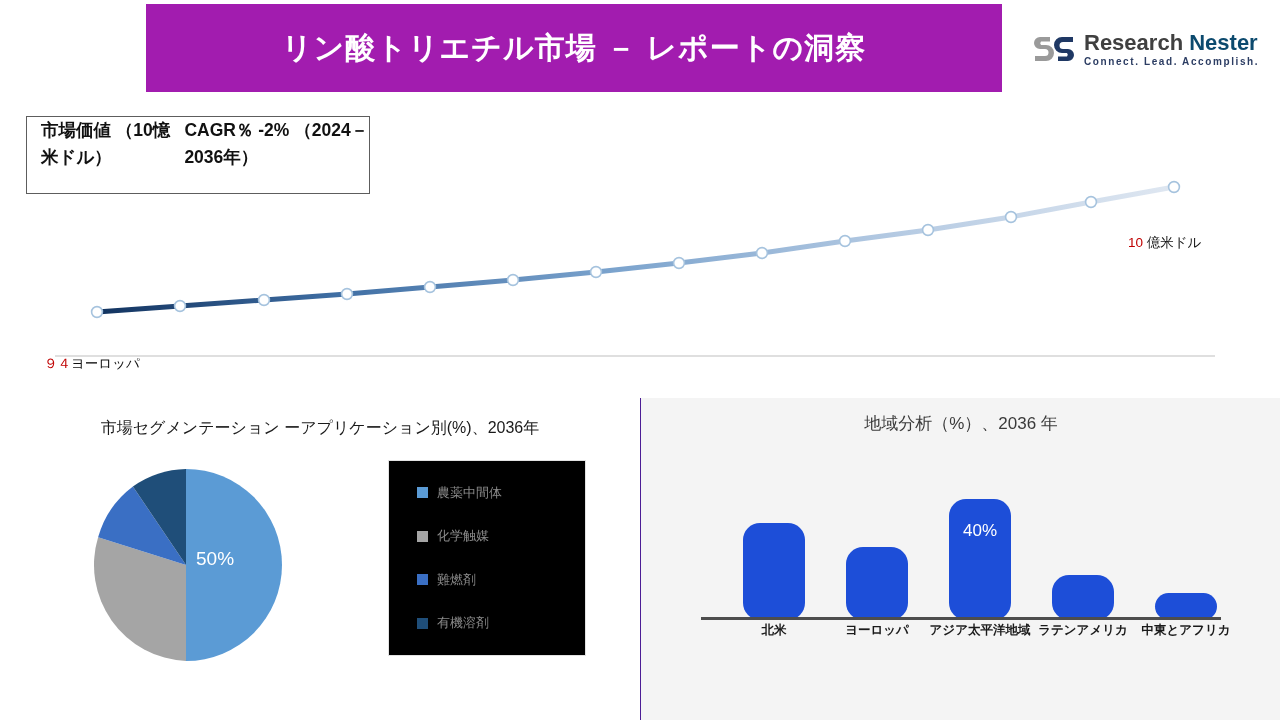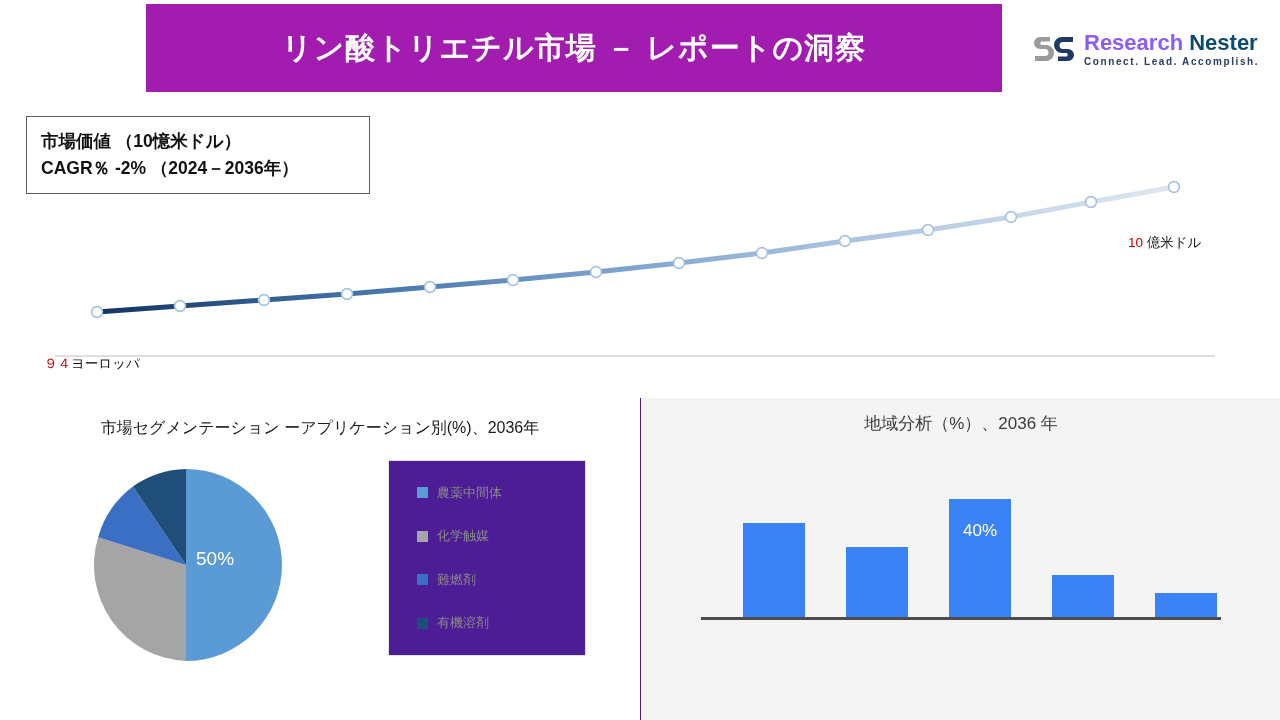--- a/index.html
+++ b/index.html
@@ -26,32 +26,32 @@
   }
 
   .logo{
     position:absolute;left:1032px;top:22px;width:232px;height:54px;
     display:flex;flex-direction:column;justify-content:center;
   }
   .logo-row{display:flex;align-items:center;gap:8px;}
   .logo-mark{width:44px;height:30px;flex:none;}
   .logo-words{display:flex;flex-direction:column;line-height:1;}
   .logo-name{font-size:22px;font-weight:700;white-space:nowrap;}
-  .logo-name .lw1{color:#8b5cf6;}
+  .logo-name .lw1{color:#404040;}
   .logo-name .lw2{color:#0c4a6e;text-align:center;}
   .logo-tag{
     font-size:10px;font-weight:700;color:#2c3d63;
     letter-spacing:1.6px;margin-top:3px;white-space:nowrap;
   }
 
   
   .value-box{
     position:absolute;left:26px;top:116px;width:344px;height:78px;
     border:1.5px solid #5d5d5d;background:#ffffff;
-    display:flex;flex-direction:column;justify-content:center;
+    display:flex;justify-content:center;
     padding-left:14px;box-sizing:border-box;
   }
   .value-box div{font-size:17.5px;font-weight:700;color:#111;line-height:1.55;}
 
   
   .line-chart{position:absolute;left:0;top:100px;width:1280px;height:290px;}
   .line-svg{position:absolute;left:0;top:0;}
   .lbl-left{
     position:absolute;left:44px;top:255px;font-size:13.5px;white-space:nowrap;
   }
@@ -74,21 +74,21 @@
     position:absolute;left:60px;top:18px;width:520px;
     text-align:center;font-size:16px;color:#1a1a1a;line-height:1.45;
   }
   .pie-wrap{position:absolute;left:86px;top:67px;width:200px;height:200px;}
   .pie-pct{
     position:absolute;left:196px;top:150px;
     color:#ffffff;font-size:19px;
   }
   .legend-box{
     position:absolute;left:388px;top:62px;width:198px;height:196px;
-    background:#4c1d95;border:1px solid #e2e2e2;
+    background:#000000;border:1px solid #e2e2e2;
     display:flex;flex-direction:column;justify-content:space-around;
     padding:10px 0 10px 28px;box-sizing:border-box;
   }
   .legend-item{display:flex;align-items:center;gap:9px;}
   .legend-swatch{width:11px;height:11px;flex:none;}
   .legend-label{font-size:13px;color:#8a8a8a;}
 
   
   .region-panel{
     position:absolute;left:640px;top:398px;width:640px;height:322px;
@@ -98,21 +98,21 @@
     position:absolute;left:0;top:14px;width:640px;text-align:center;
     font-size:17px;color:#3a3a3a;
   }
   .bars-area{
     position:absolute;left:58px;top:62px;width:524px;height:160px;
   }
   .bar-col{
     position:absolute;bottom:0;width:62px;
     display:flex;flex-direction:column;justify-content:flex-end;align-items:center;
   }
-  .bar{width:62px;background:#3b82f6;position:relative;}
+  .bar{width:62px;background:#1d4ed8;position:relative;border-radius:17px;}
   .bar-pct{
     position:absolute;left:0;top:22px;width:62px;text-align:center;
     color:#ffffff;font-size:17px;
   }
   .bars-baseline{
     position:absolute;left:60px;top:219px;width:520px;height:2.5px;background:#4d4d4d;
   }
   .bar-labels{
     position:absolute;left:58px;top:224px;width:524px;height:22px;
   }
@@ -262,13 +262,20 @@
     <div class="bar-col" style="left:353px;">
       <div class="bar" style="height:45px;"></div>
     </div>
     <div class="bar-col" style="left:456px;">
       <div class="bar" style="height:27px;"></div>
     </div>
   </div>
 
   <div class="bars-baseline"></div>
 
+  <div class="bar-labels">
+    <span class="bar-label" style="left:10px;">北米</span>
+    <span class="bar-label" style="left:113px;">ヨーロッパ</span>
+    <span class="bar-label" style="left:216px;">アジア太平洋地域</span>
+    <span class="bar-label" style="left:319px;">ラテンアメリカ</span>
+    <span class="bar-label" style="left:422px;">中東とアフリカ</span>
+  </div>
 </div>
 
 </body></html>

